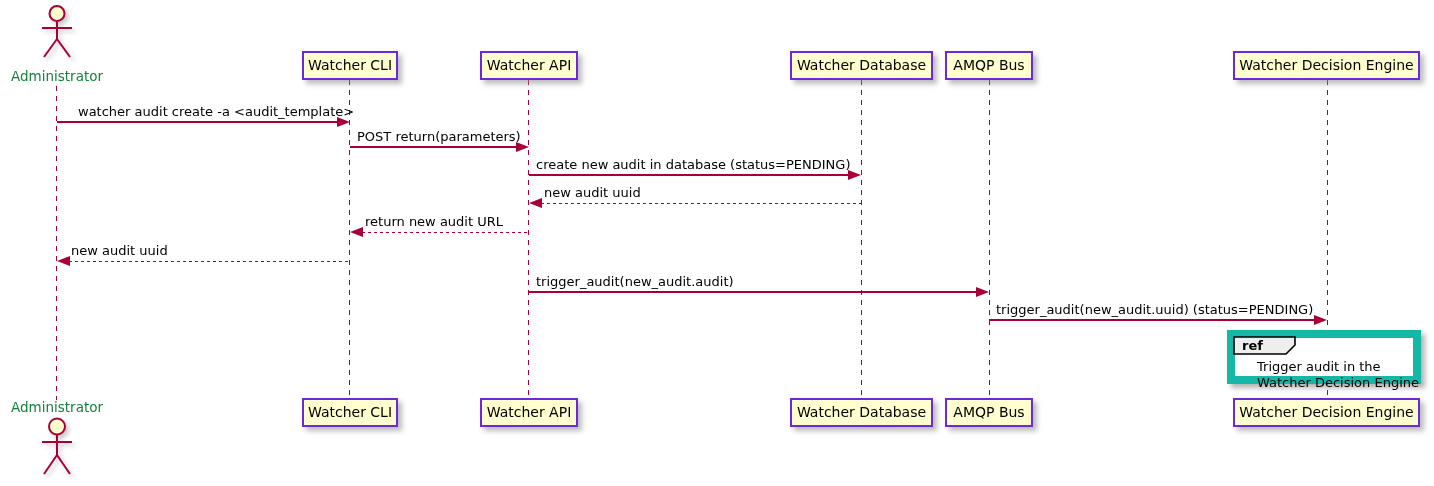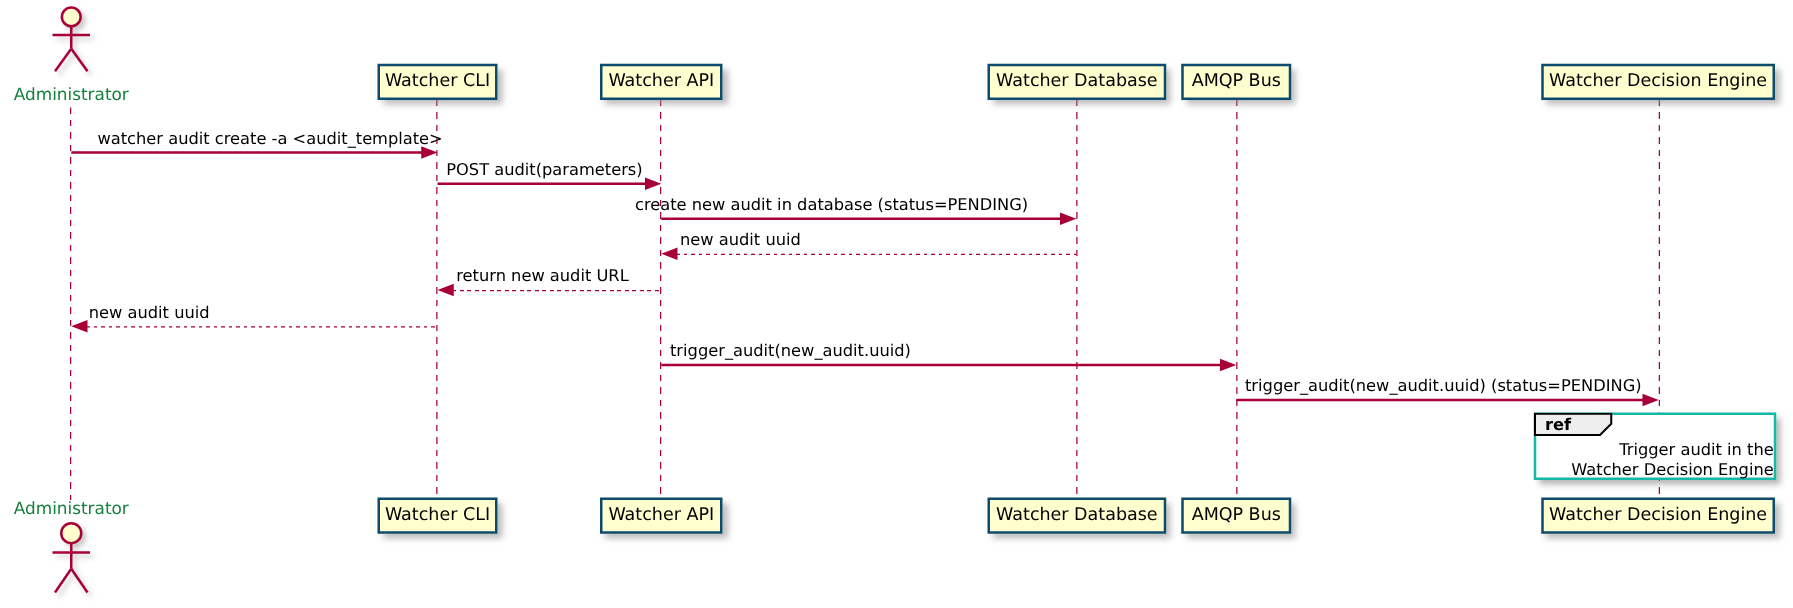--- a/index.html
+++ b/index.html
@@ -12,21 +12,21 @@
     color: #000000;
     overflow: hidden;
   }
 
   
   .pbox {
     position: absolute;
     box-sizing: border-box;
     height: 29px;
     background: #FEFECE;
-    border: 2px solid #0c4a6e;
+    border: 2px solid #6d28d9;
     box-shadow: 4px 4px 5px rgba(145,145,145,0.6);
     font-size: 14px;
     line-height: 25px;
     text-align: center;
     white-space: nowrap;
     color: #000;
   }
 
   
   .lifeline {
@@ -77,23 +77,22 @@
     line-height: 15px;
     color: #15803d;
   }
   .actor-svg { position: absolute; }
 
   
   .ref-box {
     position: absolute;
     box-sizing: border-box;
     background: #ffffff;
-    border: 2px solid #14b8a6;
+    border: 8px solid #14b8a6;
     box-shadow: 4px 4px 5px rgba(130,130,130,0.6);
-    text-align: right;
   }
   .ref-tab { position: absolute; top: -2px; left: -2px; }
   .ref-line {
     font-size: 13px;
     line-height: 16px;
     margin-left: 22px;
     white-space: nowrap;
     color: #000;
   }
   .ref-content { padding-top: 21px; }
@@ -125,27 +124,27 @@
   <div class="pbox" style="left:945px; top:51px; width:88px;">AMQP Bus</div>
   <div class="pbox" style="left:1233px; top:51px; width:187px;">Watcher Decision Engine</div>
 
   <div>
     <div class="msg-label" style="left:78px; top:104px;">watcher audit create -a &lt;audit_template&gt;</div>
     <div class="msg-line-solid" style="left:57px; top:121px; width:281px;"></div>
     <div class="arrow-right" style="left:337px; top:117px;"></div>
   </div>
 
   <div>
-    <div class="msg-label" style="left:357px; top:129px;">POST audit(parameters)</div>
+    <div class="msg-label" style="left:357px; top:129px;">POST return(parameters)</div>
     <div class="msg-line-solid" style="left:350px; top:146px; width:167px;"></div>
     <div class="arrow-right" style="left:516px; top:142px;"></div>
   </div>
 
   <div>
-    <div class="msg-label" style="left:508px; top:157px;">create new audit in database (status=PENDING)</div>
+    <div class="msg-label" style="left:536px; top:157px;">create new audit in database (status=PENDING)</div>
     <div class="msg-line-solid" style="left:529px; top:174px; width:320px;"></div>
     <div class="arrow-right" style="left:848px; top:170px;"></div>
   </div>
 
   <div>
     <div class="msg-label" style="left:544px; top:185px;">new audit uuid</div>
     <div class="msg-line-dashed" style="left:541px; top:203px; width:320px;"></div>
     <div class="arrow-left" style="left:529px; top:198px;"></div>
   </div>
 
@@ -155,21 +154,21 @@
     <div class="arrow-left" style="left:350px; top:227px;"></div>
   </div>
 
   <div>
     <div class="msg-label" style="left:71px; top:243px;">new audit uuid</div>
     <div class="msg-line-dashed" style="left:69px; top:261px; width:281px;"></div>
     <div class="arrow-left" style="left:57px; top:256px;"></div>
   </div>
 
   <div>
-    <div class="msg-label" style="left:536px; top:274px;">trigger_audit(new_audit.uuid)</div>
+    <div class="msg-label" style="left:536px; top:274px;">trigger_audit(new_audit.audit)</div>
     <div class="msg-line-solid" style="left:529px; top:291px; width:448px;"></div>
     <div class="arrow-right" style="left:976px; top:287px;"></div>
   </div>
 
   <div>
     <div class="msg-label" style="left:996px; top:302px;">trigger_audit(new_audit.uuid) (status=PENDING)</div>
     <div class="msg-line-solid" style="left:989px; top:319px; width:326px;"></div>
     <div class="arrow-right" style="left:1314px; top:315px;"></div>
   </div>
 

